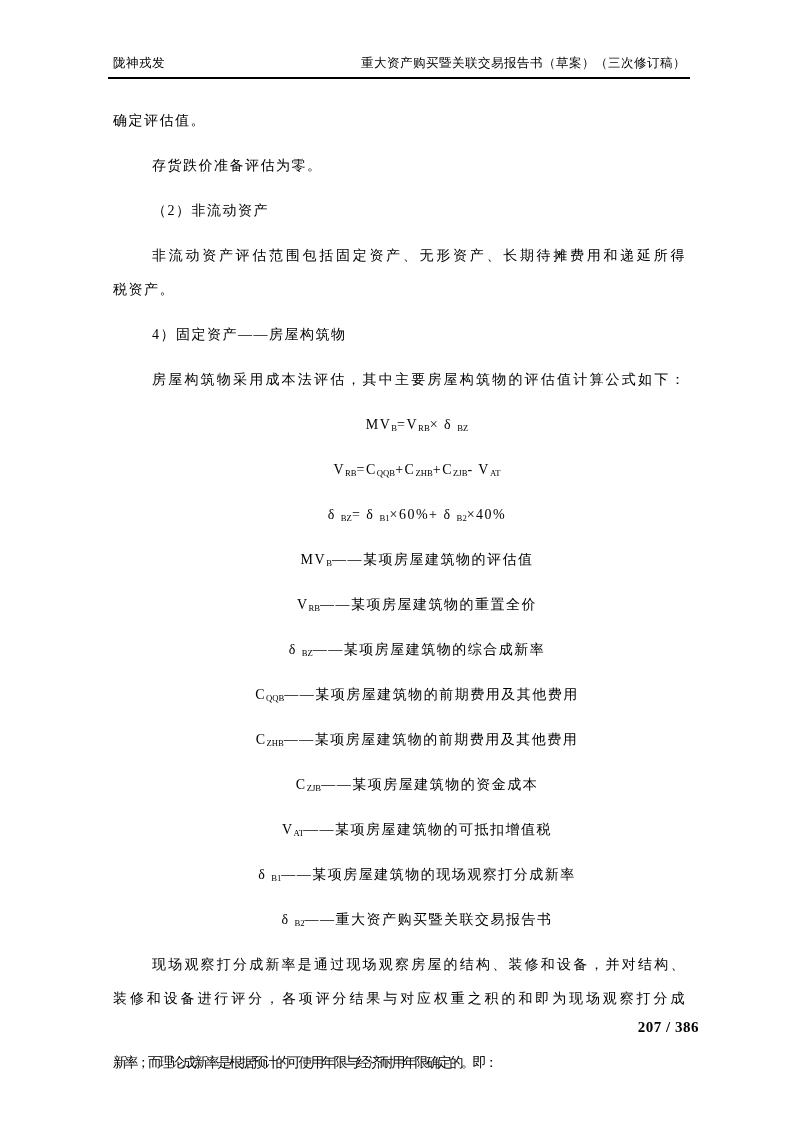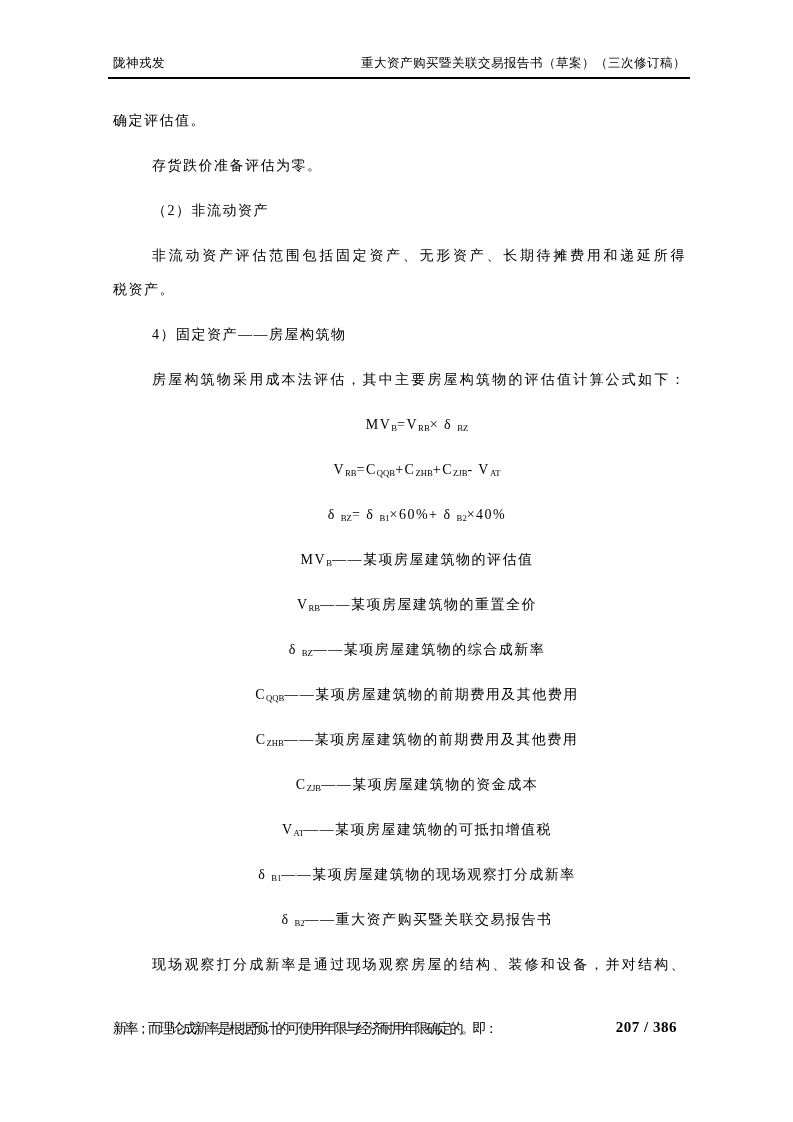--- a/index.html
+++ b/index.html
@@ -36,21 +36,21 @@
     font-size:0.62em;
     letter-spacing:0;
     vertical-align:baseline;
     position:relative;
     top:0.2em;
     line-height:0;
   }
   .footer{
     position:absolute;
     top:1019px;
-    right:116px;
+    right:94px;
     font-size:15px;
     font-weight:700;
     letter-spacing:0.5px;
   }
 </style>
 </head>
 <body>
 
 <div class="page">
   <div class="header-wrap">
@@ -74,17 +74,18 @@
       <div class="row formula indent"><span>MV</span><sub>B</sub><span>——某项房屋建筑物的评估值</span></div>
       <div class="row formula indent"><span>V</span><sub>RB</sub><span>——某项房屋建筑物的重置全价</span></div>
       <div class="row formula indent"><span>δ </span><sub>BZ</sub><span>——某项房屋建筑物的综合成新率</span></div>
       <div class="row formula indent"><span>C</span><sub>QQB</sub><span>——某项房屋建筑物的前期费用及其他费用</span></div>
       <div class="row formula indent"><span>C</span><sub>ZHB</sub><span>——某项房屋建筑物的前期费用及其他费用</span></div>
       <div class="row formula indent"><span>C</span><sub>ZJB</sub><span>——某项房屋建筑物的资金成本</span></div>
       <div class="row formula indent"><span>V</span><sub>AT</sub><span>——某项房屋建筑物的可抵扣增值税</span></div>
       <div class="row formula indent"><span>δ </span><sub>B1</sub><span>——某项房屋建筑物的现场观察打分成新率</span></div>
       <div class="row formula indent"><span>δ </span><sub>B2</sub><span>——重大资产购买暨关联交易报告书</span></div>
       <div class="row dense indent tight"><span>现场观察打分成新率是通过现场观察房屋的结构、装修和设备，并对结构、</span></div>
+      <div class="row dense tight"><span>装修和设备进行评分，各项评分结果与对应权重之积的和即为现场观察打分成</span></div>
       <div class="row dense-end"><span>新率；而理论成新率是根据预计的可使用年限与经济耐用年限确定的。即：</span></div>
     </div>
 
   <div class="footer">207 / 386</div>
 </div>
 
 </body></html>

